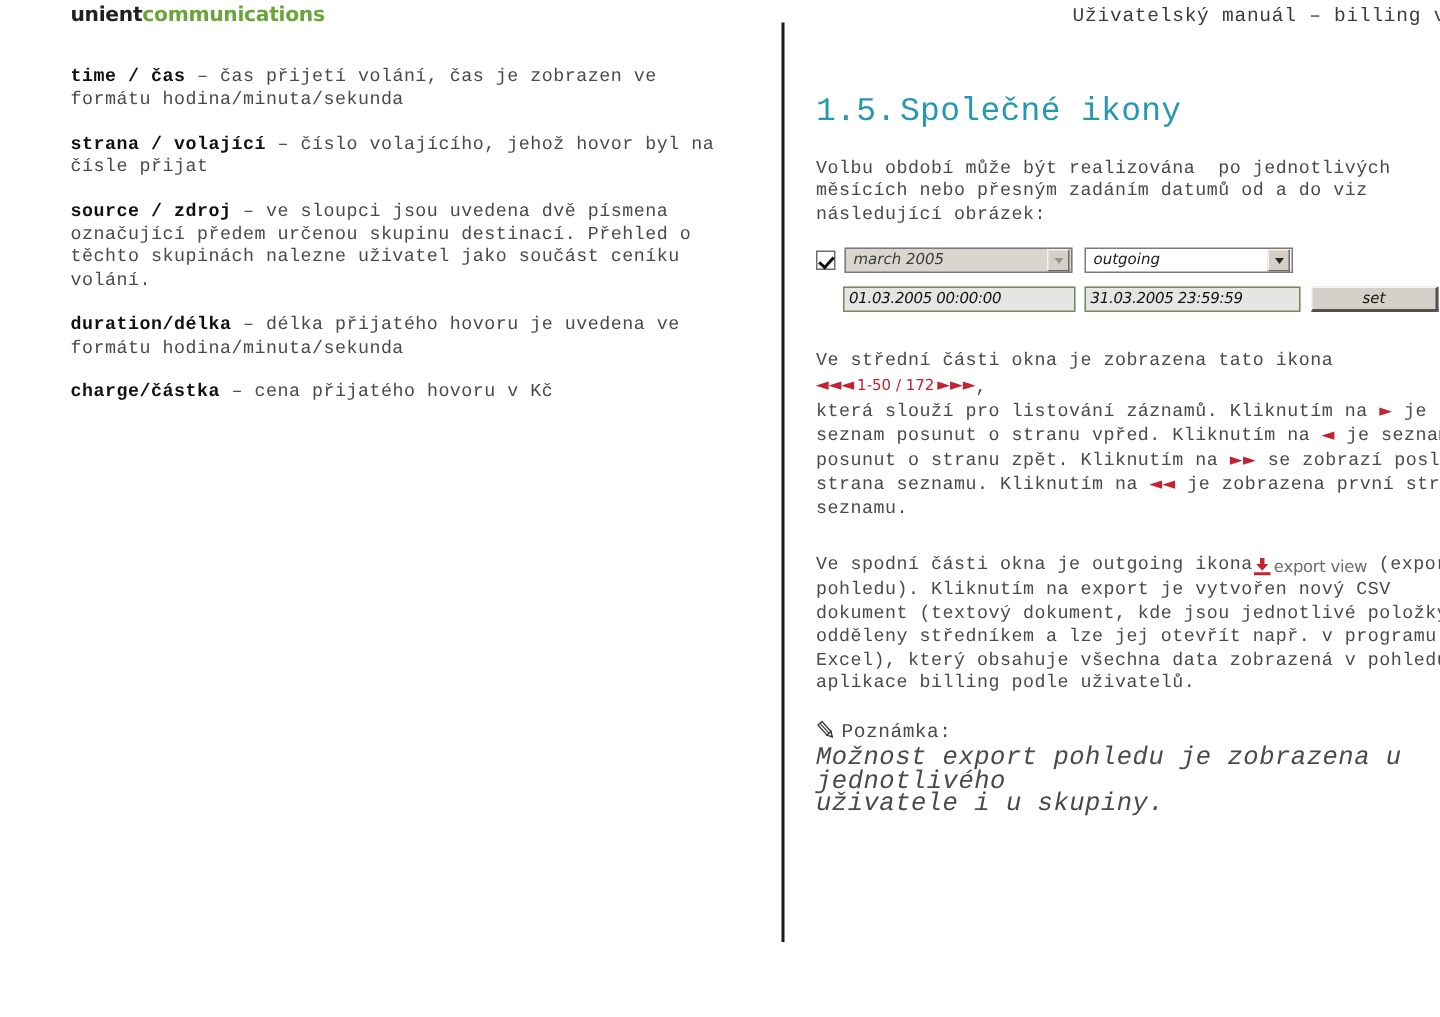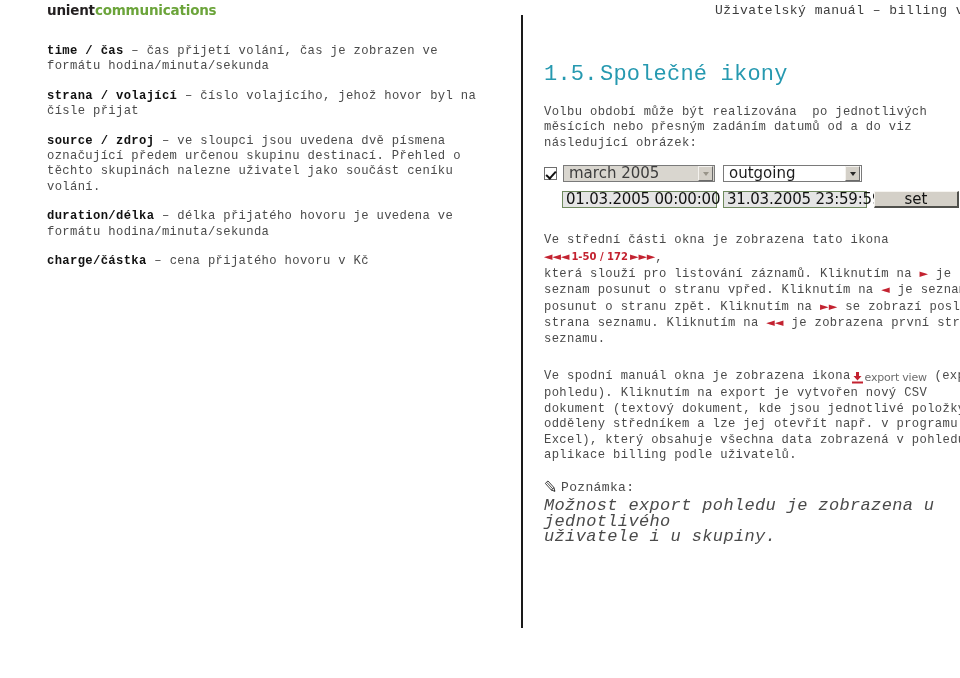--- a/index.html
+++ b/index.html
@@ -92,22 +92,23 @@
     margin: 0 0 14px 0;
   }
 
   
   .widget {
     position: relative;
     margin: 0 0 18px 0;
     width: 381px;
     height: 50px;
     font-family: "DejaVu Sans", "Liberation Sans", sans-serif;
-    font-size: 15px;
+    font-size: 10px;
     color: #1b1b1b;
+    font-style: italic;
   }
   .widget .row { position: absolute; display: flex; align-items: center; }
   .widget .row-top { top: 0; left: 0; }
   .widget .row-bottom { top: 26px; left: 18px; }
 
   .chk {
     width: 13px; height: 13px;
     border: 1px solid #6e6e6e;
     background: #fff;
     position: relative;
@@ -185,21 +186,20 @@
 
   
   .pager-icon {
     display: inline-block;
     white-space: nowrap;
     font-family: "DejaVu Sans", "Liberation Sans", sans-serif;
     font-size: 10px;
     color: #c32230;
     letter-spacing: 0;
     vertical-align: 1px;
-    font-weight: bold;
   }
   .pager-icon .lbl {
     color: #c32230;
     font-size: 10px;
     padding: 0 2px;
   }
   .arrow-glyph {
     color: #c32230;
     font-family: "DejaVu Sans", "Liberation Sans", sans-serif;
     font-size: 11px;
@@ -326,21 +326,21 @@
       </div>
 
     </div>
 
     <p class="body"><span>Ve střední části okna je zobrazena tato ikona </span><span class="pager-icon"><span class="arrow-glyph">◄◄</span><span class="arrow-glyph">◄</span><span class="lbl">1-50 / 172</span><span class="arrow-glyph">►</span><span class="arrow-glyph">►►</span></span><span>,</span><br><span>která slouží pro listování záznamů. Kliknutím na </span><span class="arrow-glyph">►</span><span> je
 seznam posunut o stranu vpřed. Kliknutím na </span><span class="arrow-glyph">◄</span><span> je seznam
 posunut o stranu zpět. Kliknutím na </span><span class="arrow-glyph">►►</span><span> se zobrazí poslední
 strana seznamu. Kliknutím na </span><span class="arrow-glyph">◄◄</span><span> je zobrazena první strana
 seznamu.</span></p>
 
-    <p class="body" style="margin-top:22px;"><span>Ve spodní manuál okna je zobrazena ikona</span><span class="export-icon"><svg width="13" height="12" viewBox="0 0 13 12" xmlns="http://www.w3.org/2000/svg">
+    <p class="body" style="margin-top:22px;"><span>Ve spodní části okna je outgoing ikona</span><span class="export-icon"><svg width="13" height="12" viewBox="0 0 13 12" xmlns="http://www.w3.org/2000/svg">
             <path d="M5 0h3v4h2.5L6.5 8.5 2.5 4H5z" fill="#c32230"></path>
             <rect x="1" y="9.5" width="11" height="2" fill="#c32230"></rect>
           </svg><span class="etxt">export view</span></span><span> (export
 pohledu). Kliknutím na export je vytvořen nový CSV
 dokument (textový dokument, kde jsou jednotlivé položky
 odděleny středníkem a lze jej otevřít např. v programu MS
 Excel), který obsahuje všechna data zobrazená v pohledu do
 aplikace billing podle uživatelů.</span></p>
 
   </div>

